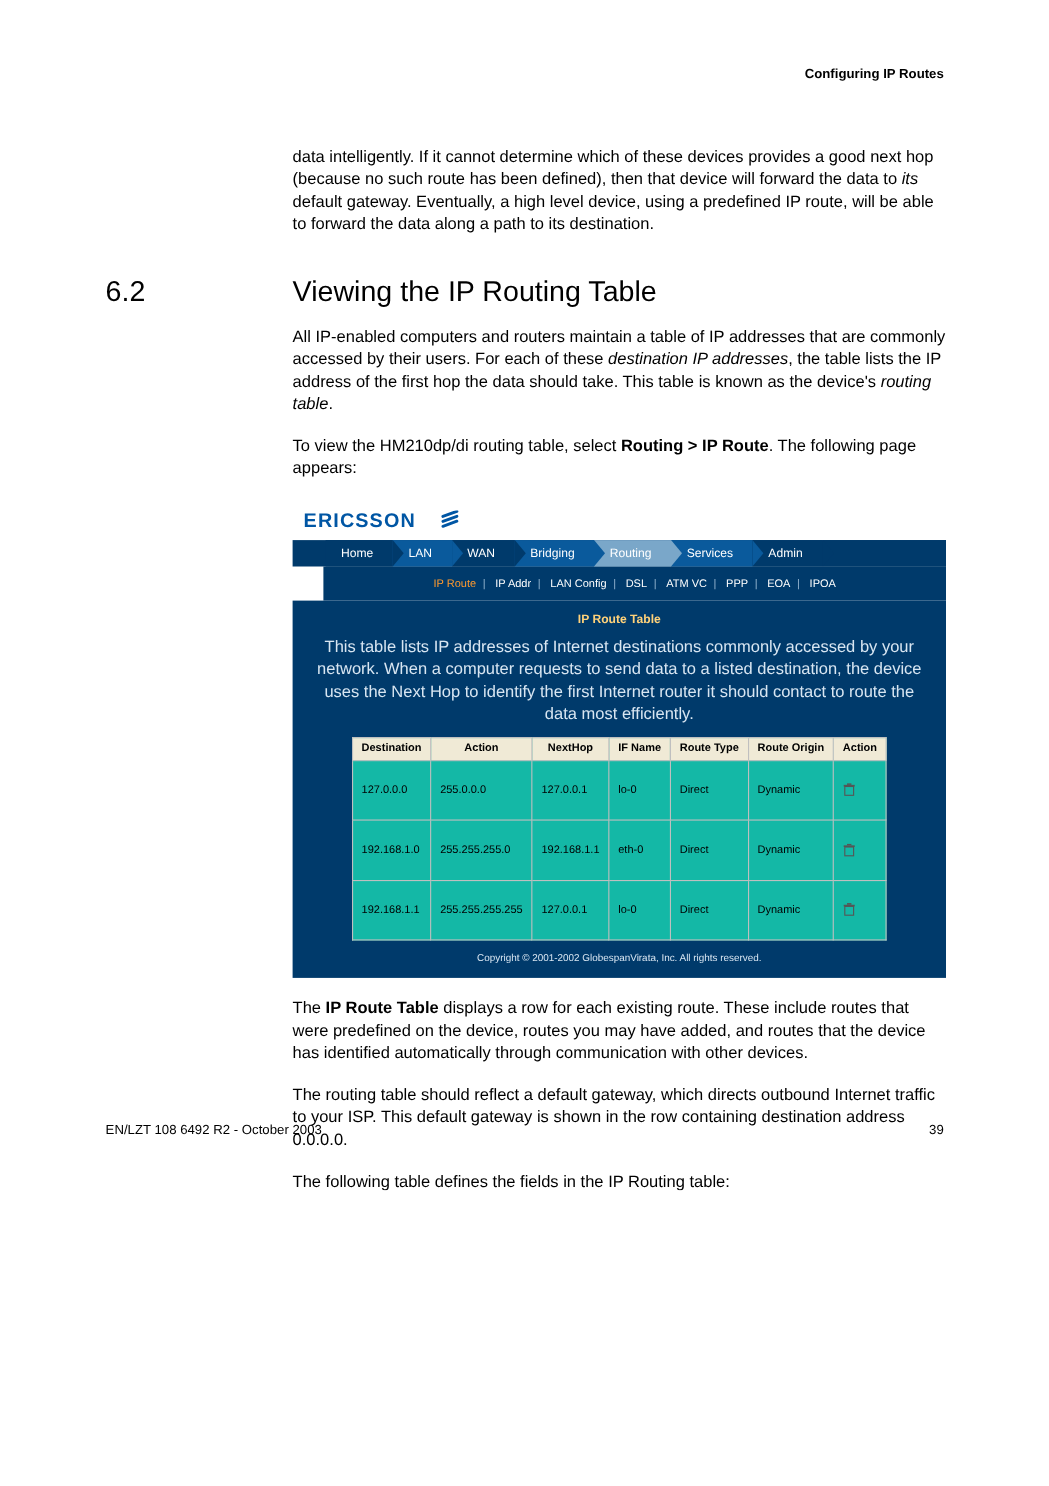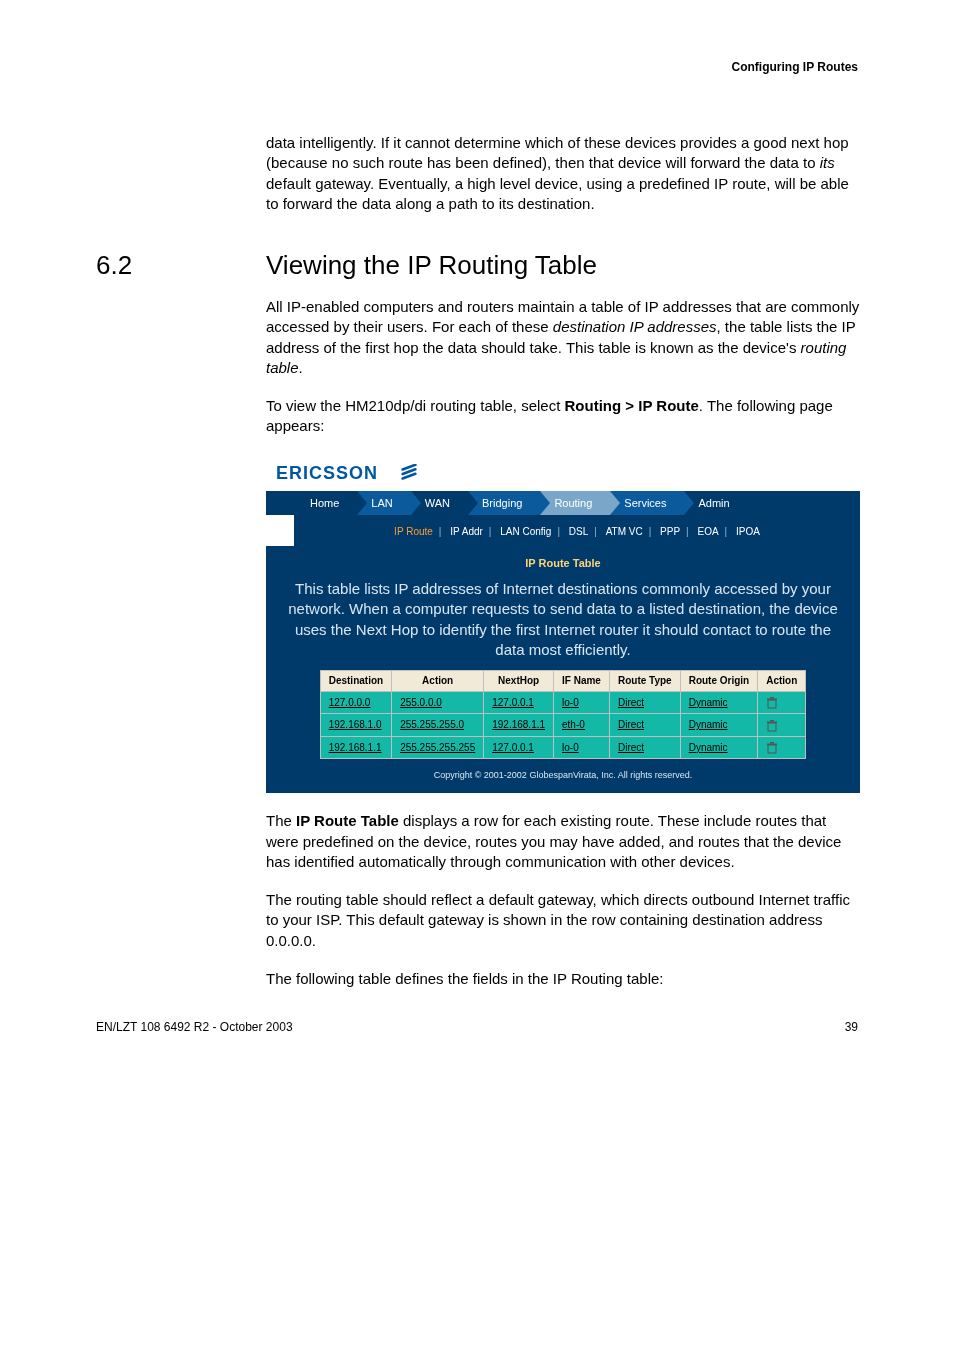--- a/index.html
+++ b/index.html
@@ -152,24 +152,23 @@
   }
   table.rt th {
     background: #f0ead6;
     border: 1px solid #bfbfbf;
     padding: 3px 8px;
     font-weight: bold;
     white-space: nowrap;
   }
   table.rt td {
     border: 1px solid #bfbfbf;
-    padding: 4px 8px;
+    padding: 20px 8px;
     text-align: left;
     white-space: nowrap;
-    text-decoration: underline;
   }
   .btnrow { margin: 6px 0 10px 0; }
   .btn {
     display: inline-block;
     background: #e7e7e7;
     border: 1px solid #777;
     color: #000;
     font-size: 10px;
     font-weight: bold;
     padding: 2px 10px;

